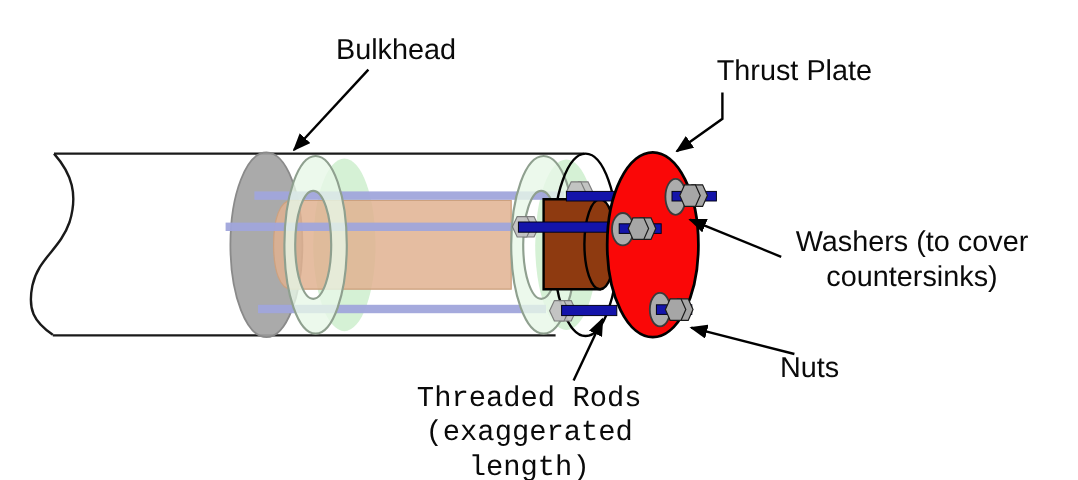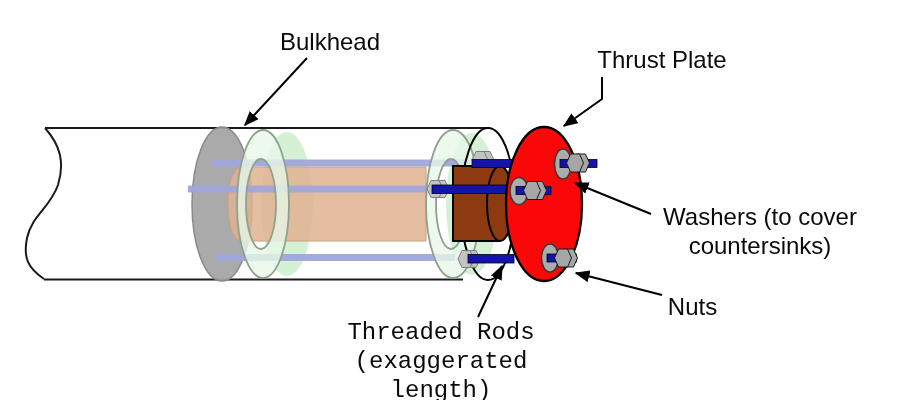--- a/index.html
+++ b/index.html
@@ -10,22 +10,22 @@
     position:absolute;
     font-size:24px;
     line-height:1.2;
     color:#0a0a0a;
     text-align:center;
     white-space:pre-line;
     user-select:none;
   }
   .lbl-bulkhead{left:264px;top:28px;width:132px;}
   .lbl-thrust{left:587px;top:46px;width:150px;}
-  .lbl-washers{left:645px;top:203px;width:230px;}
-  .lbl-nuts{left:650px;top:293px;width:85px;text-align:center;}
+  .lbl-washers{left:645px;top:188px;width:230px;}
+  .lbl-nuts{left:650px;top:293px;width:85px;text-align:left;}
   .lbl-rods{left:325px;top:319px;width:232px;font-family:Liberation Mono, monospace;}
 </style>
 </head>
 <body>
 
 <div class="stage">
 
   <svg width="898" height="400" viewBox="0 0 898 400">
     <defs>
       <marker id="ah" viewBox="0 0 10 8" refX="9" refY="4" markerWidth="7.5" markerHeight="6" orient="auto">

